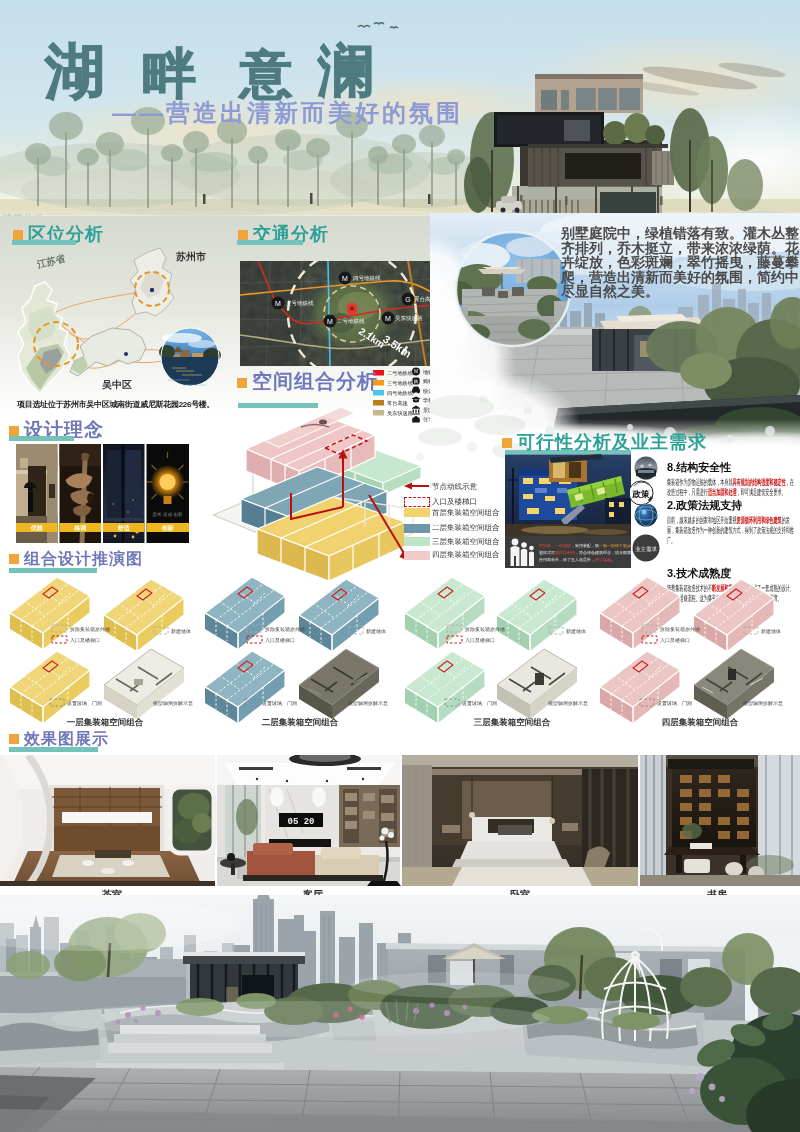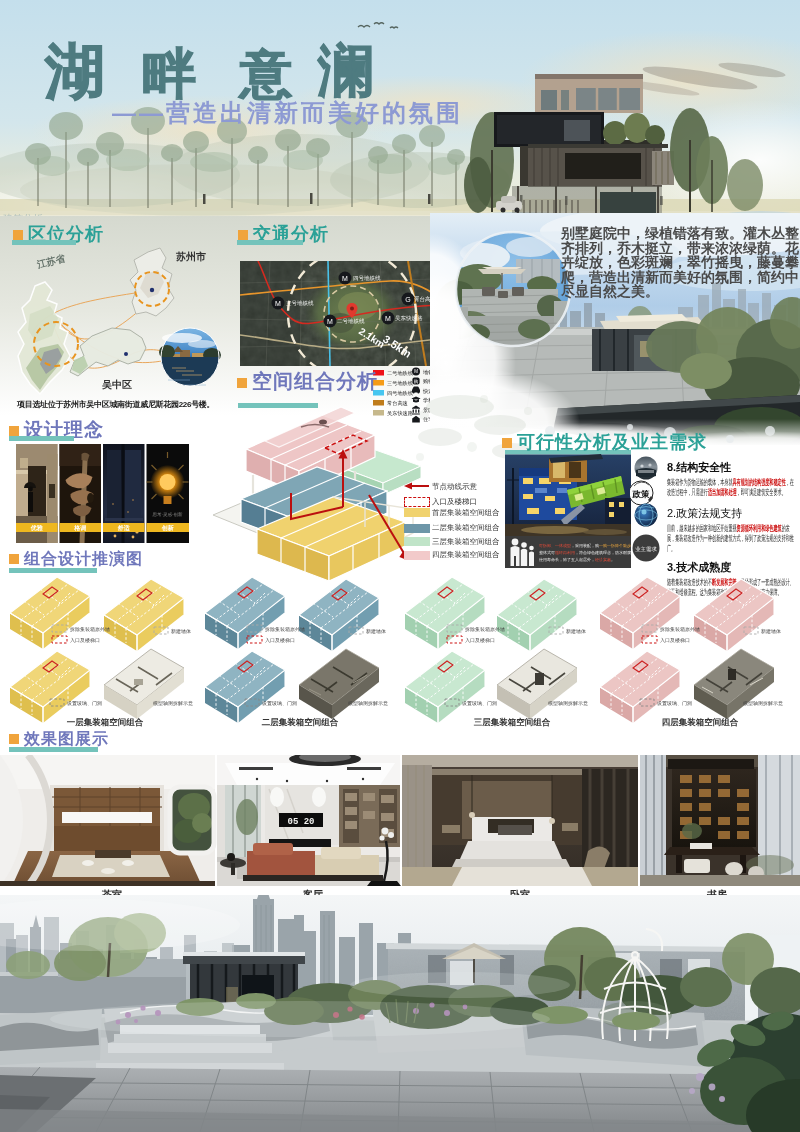--- a/index.html
+++ b/index.html
@@ -839,23 +839,23 @@
         <ellipse cx="16" cy="63" rx="11" ry="5"></ellipse>
   <path d="M8,56 q8,-3 16,0"></path>
  </g>
  <circle cx="14" cy="60" r="2.5" fill="#8fd8f0" opacity=".8"></circle>
  <circle cx="16" cy="96" r="13.5" fill="#3c3c3c"></circle>
  <text x="16" y="99" font-size="5.4" fill="#fff" text-anchor="middle" font-family="Liberation Sans">业主需求</text>
 </svg>
 <div class="abs" style="left:667px;top:460px;width:130px;color:#2a2a2a">
  <div style="font-size:11px;font-weight:bold;letter-spacing:0px;color:#111">8.结构安全性</div>
  <div style="width:256px;font-size:8.2px;line-height:10px;margin-top:3px;transform:scale(.5,1);transform-origin:0 0">集装箱作为货物运输的载体，本身就<span style="color:#cc1111;font-weight:bold">具有规划的结构强度和稳定性</span>，在改造过程中，只需进行<span style="color:#cc1111;font-weight:bold">适当加固和处理</span>，即可满足建筑安全要求。</div>
- <div style="font-size:11px;font-weight:normal;margin-top:8px;color:#111">2.政策法规支持</div>
+ <div style="font-size:11px;font-weight:bold;margin-top:0;color:#111">2.政策法规支持</div>
  <div style="width:256px;font-size:8.2px;line-height:10px;margin-top:3px;transform:scale(.5,1);transform-origin:0 0">目前，越来越多的国家和地区开始重视<span style="color:#cc1111;font-weight:bold">资源循环利用和绿色建筑</span>的发展，集装箱改造作为一种创新的建筑方式，得到了政策法规的支持和推广。</div>
- <div style="font-size:11px;font-weight:bold;margin-top:6px;color:#111">3.技术成熟度</div>
+ <div style="font-size:11px;font-weight:bold;margin-top:20px;color:#111">3.技术成熟度</div>
  <div style="width:256px;font-size:8.2px;line-height:10px;margin-top:3px;transform:scale(.5,1);transform-origin:0 0">随着集装箱改造技术的不<span style="color:#cc1111;font-weight:bold">断发展和完善</span>，已经形成了一套成熟的设计、施工和维修流程。这为集装箱改造的广泛应用提供了有力保障。</div>
 </div>
 
 <svg class="abs" style="left:0;top:575px" width="800" height="160" viewBox="0 0 800 160">
  <defs>
   <g id="isobox">
    <path d="M0,36 L47,0 L80,19 L33,56 Z" fill="var(--tf)"></path>
    <path d="M0,36 L33,56 L33,72 L0,52 Z" fill="var(--lf)"></path>
    <path d="M33,56 L80,19 L80,35 L33,72 Z" fill="var(--rf)"></path>
    <g stroke="#fff" stroke-width="1.1" fill="none">

